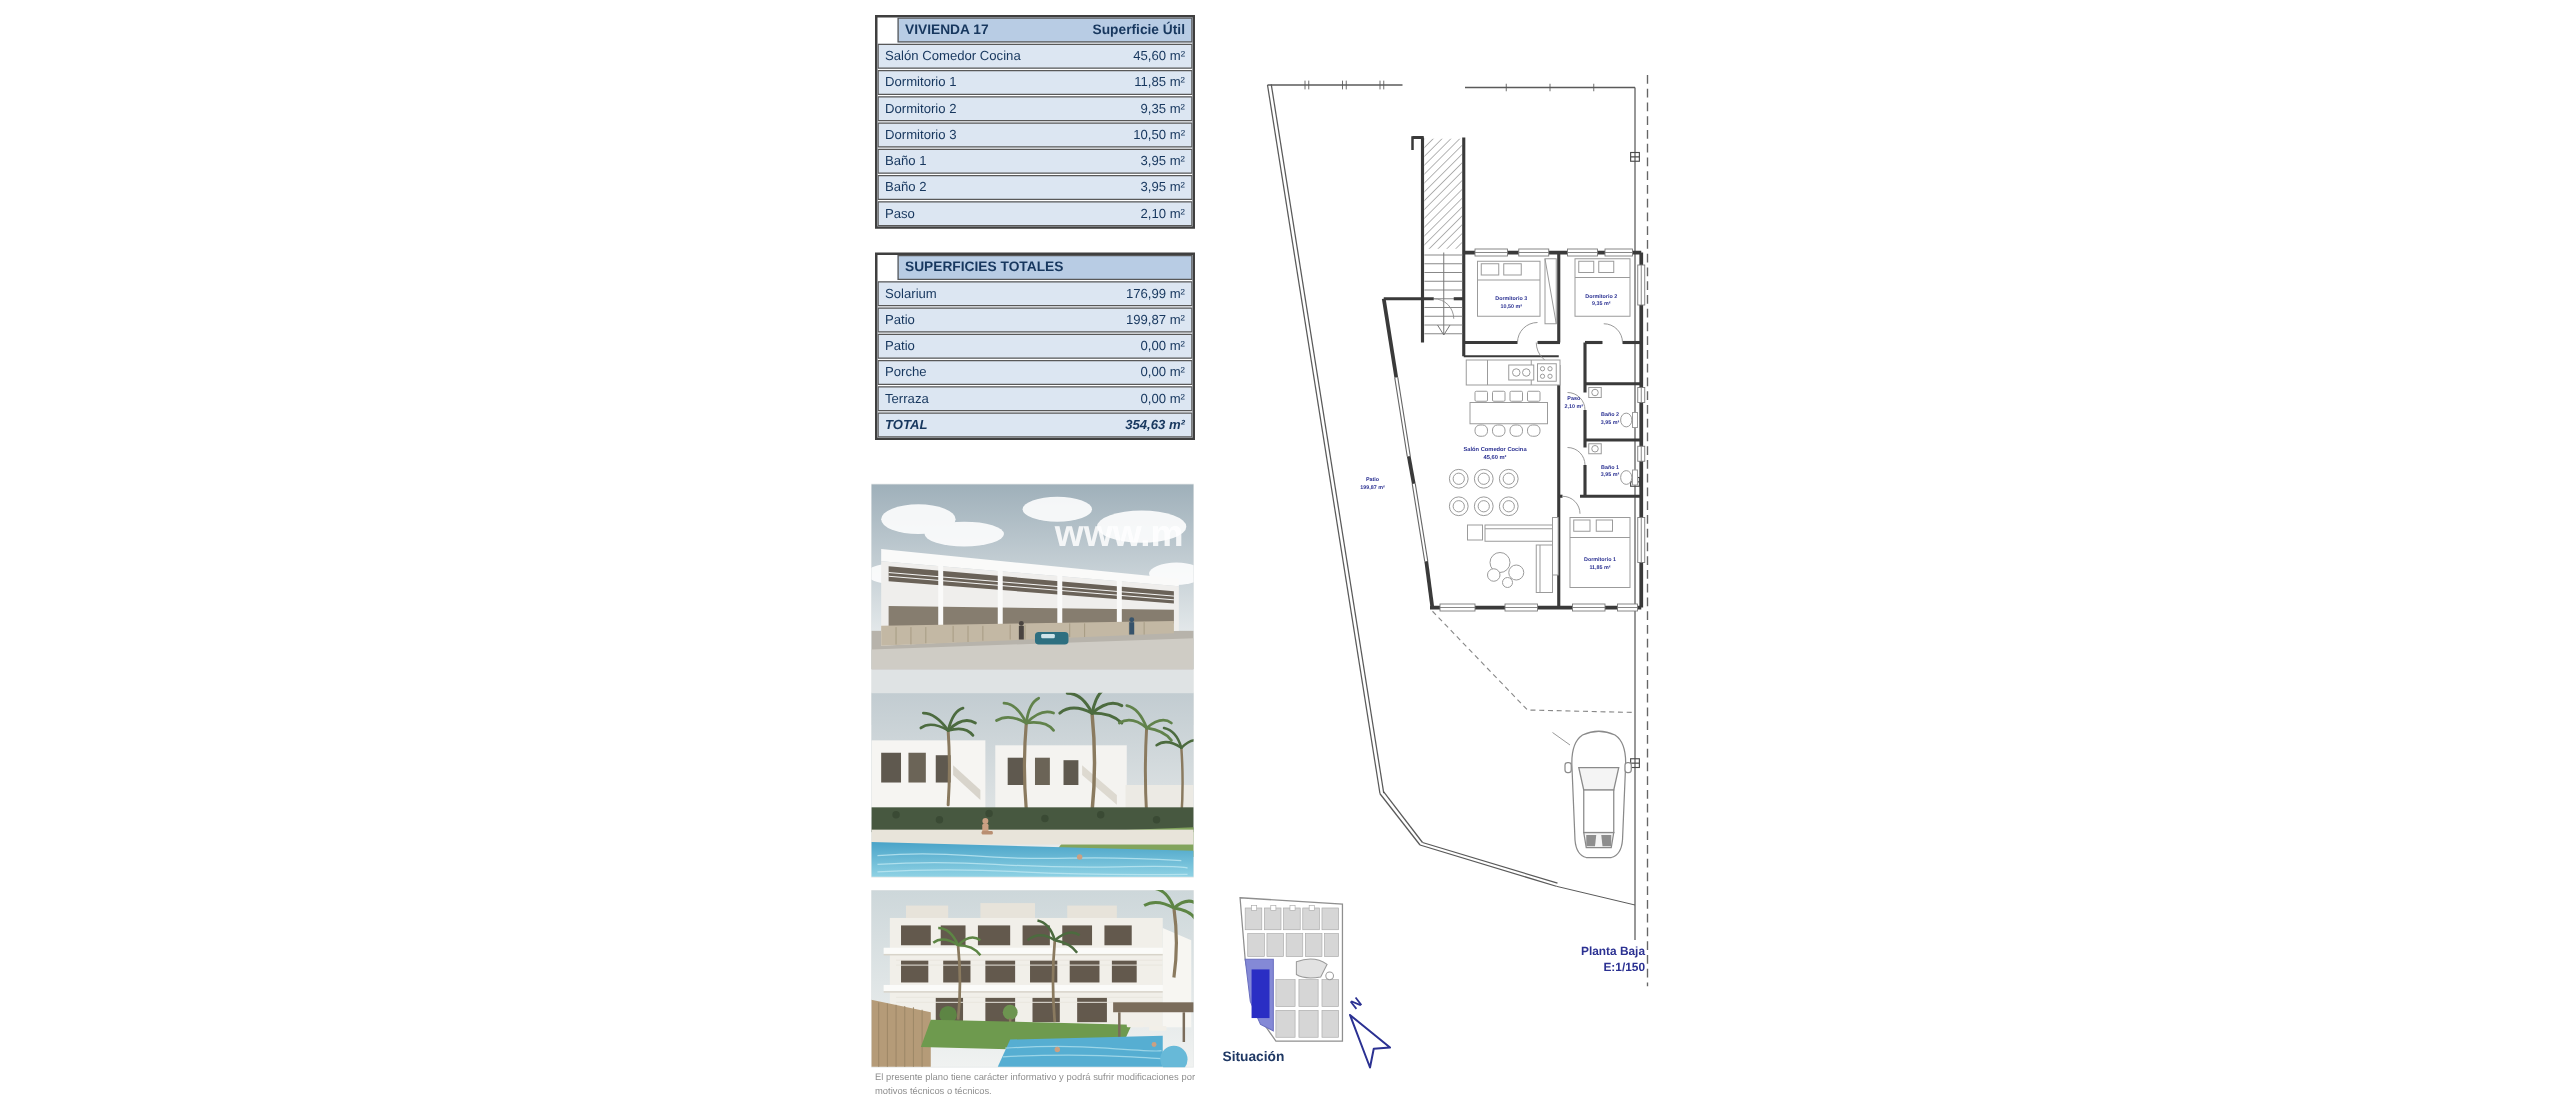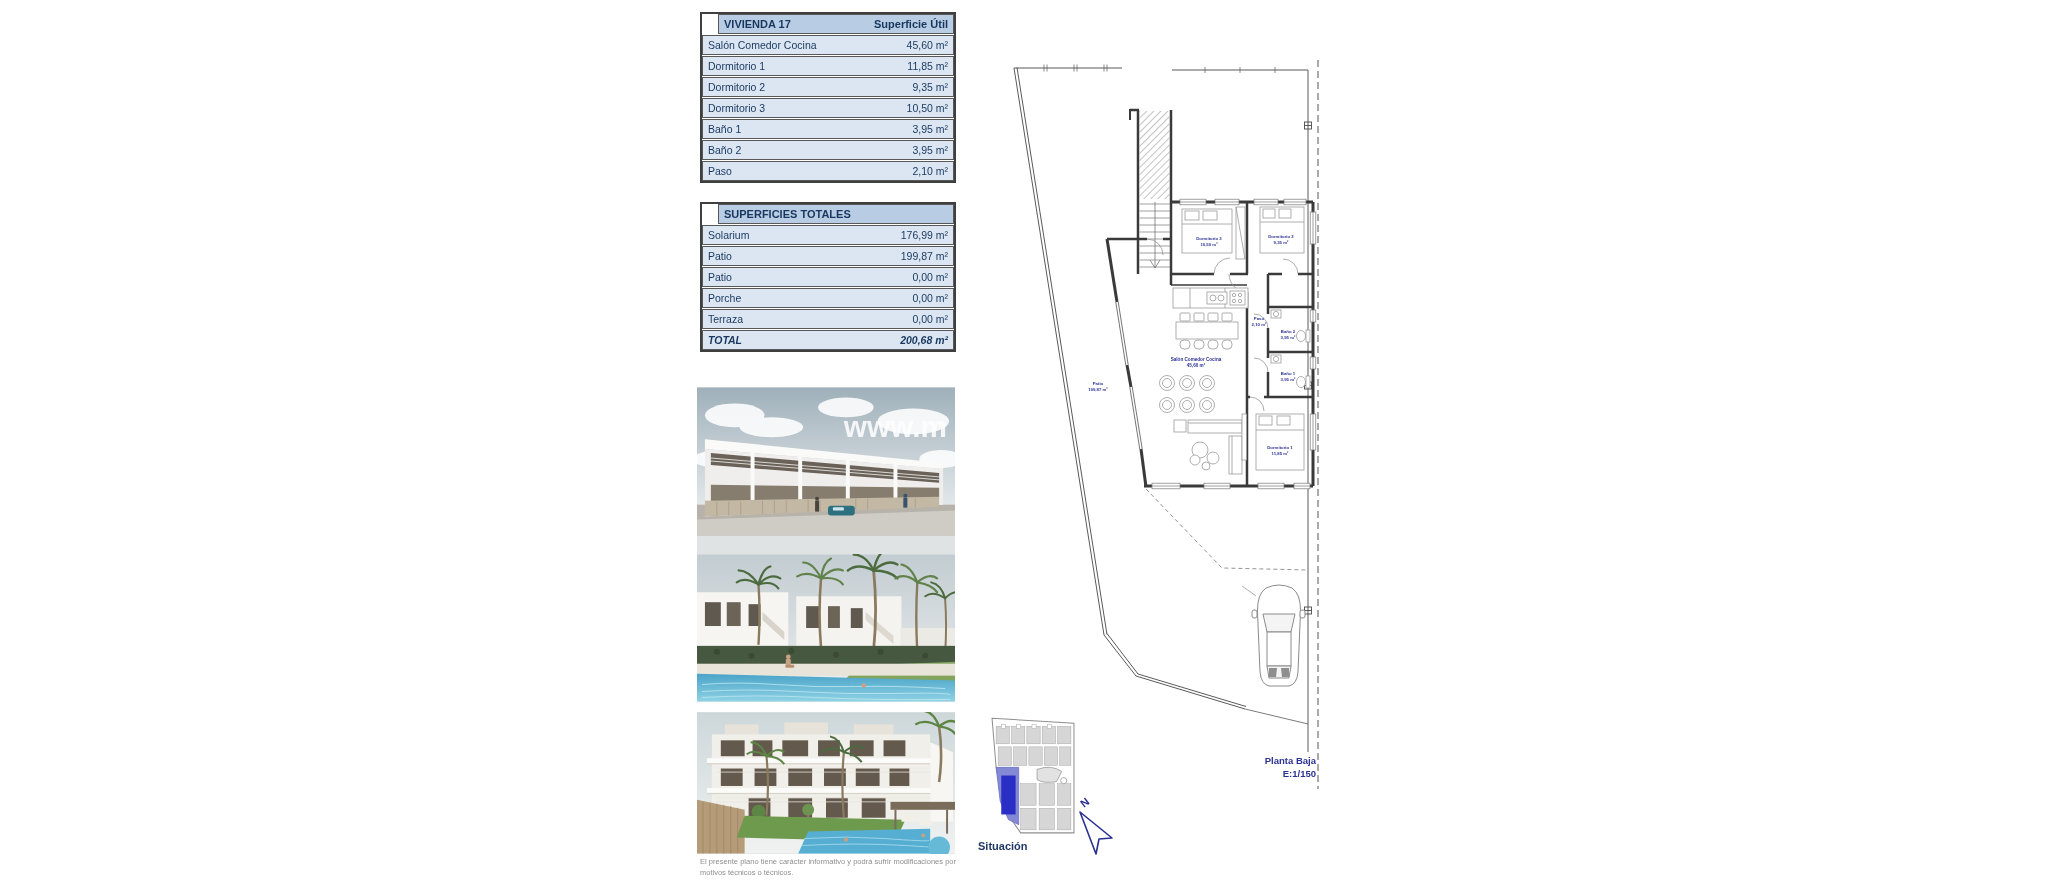--- a/index.html
+++ b/index.html
@@ -101,21 +101,21 @@
   <div class="trow">
       <span class="lbl">Porche</span>
       <span class="val">0,00 m²</span>
     </div>
   <div class="trow">
       <span class="lbl">Terraza</span>
       <span class="val">0,00 m²</span>
     </div>
   <div class="trow total">
       <span class="lbl">TOTAL</span>
-      <span class="val">200,68 m²</span>
+      <span class="val">354,63 m²</span>
     </div>
 </div>
 
 <div class="photo" style="top:387px;height:193px;">
   <svg width="258" height="149" viewBox="0 0 260 149">
     <defs>
       <linearGradient id="sky1" x1="0" y1="0" x2="0" y2="1">
         <stop offset="0" stop-color="#9fb0ba"></stop>
           <stop offset="0.8" stop-color="#e3e8ea"></stop>
       </linearGradient>

